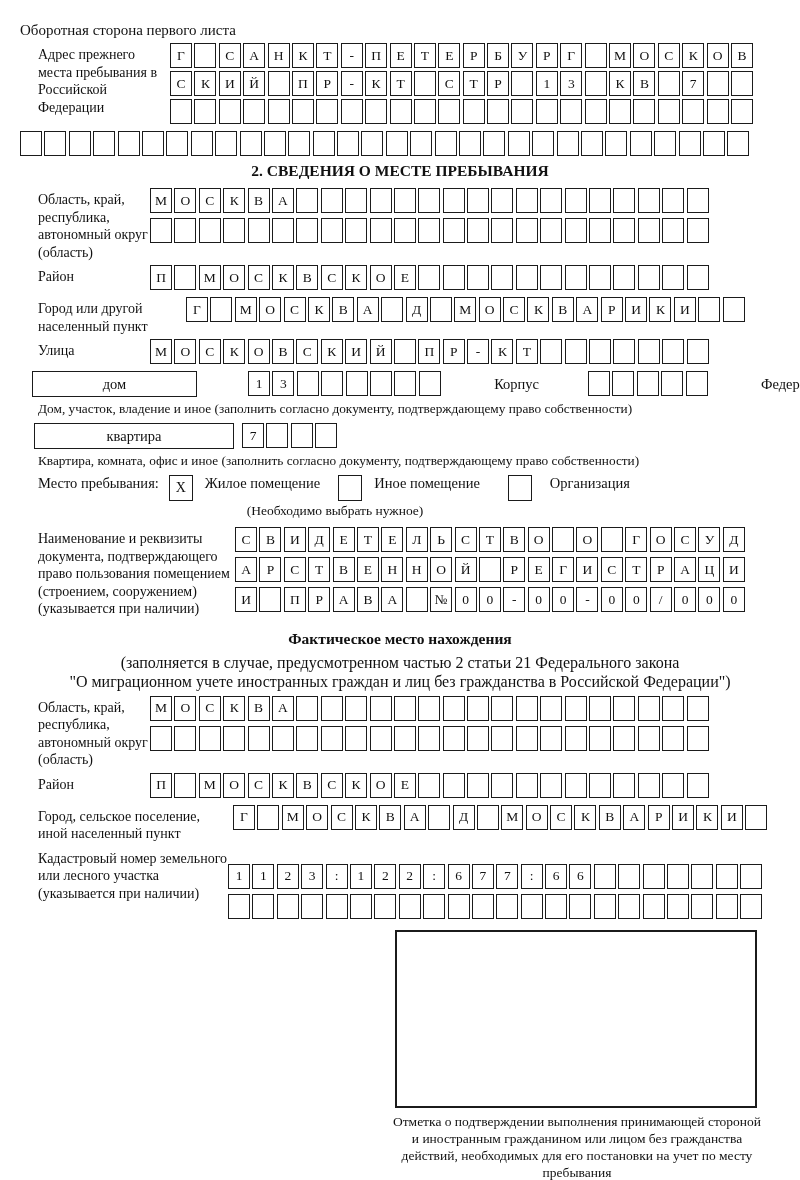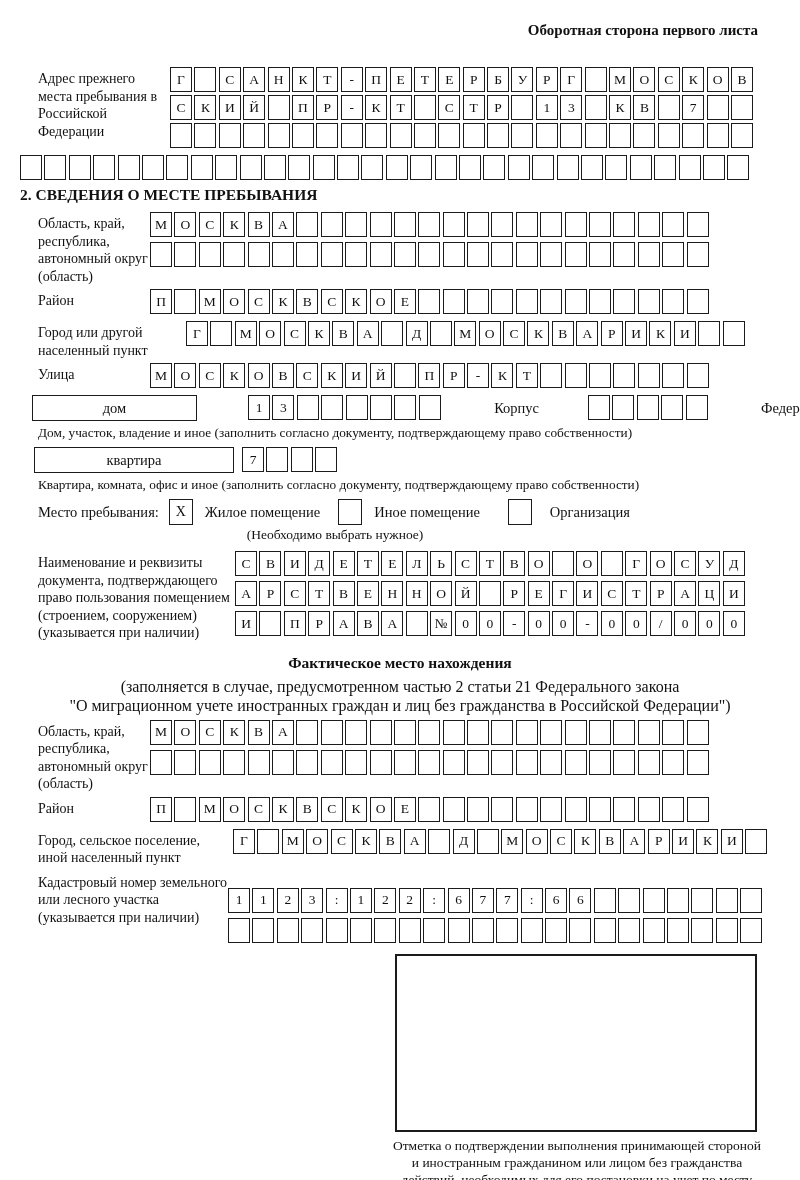--- a/index.html
+++ b/index.html
@@ -7,25 +7,23 @@
     position:relative;
     width:800px;height:1180px;
     box-sizing:border-box;
     padding:22px 20px 0 20px;
     font-family:"Liberation Serif", serif;
     color:#111;
     overflow:hidden;
     background:#ffffff;
   }
   .header-note{
-    text-align:right;
     font-size:15px;
     padding-right:22px;
-    margin-bottom:28px;
-    font-weight:bold;
+    margin-bottom:4px;
   }
   .field{display:flex;align-items:flex-start;margin-bottom:4px;}
   .f-label{
     box-sizing:border-box;
     font-size:14px;line-height:17.5px;
     padding-left:18px;padding-top:3px;
     flex:0 0 auto;
   }
   .w150{width:150px;}
   .w130{width:130px;}
@@ -41,35 +39,35 @@
     box-sizing:border-box;
     display:inline-flex;align-items:center;justify-content:center;
     width:22px;height:25px;
     border:1.6px solid #1b1b1b;
     margin-right:2.4px;
     font-size:13.5px;
     background:#fff;
   }
   .full-row{margin-left:0;margin-top:1px;}
   .center-note{text-align:center;font-size:13.5px;margin:3px 0 6px 0;}
-  .sec-title{text-align:left;font-size:15.5px;font-weight:bold;margin:6px 0 8px 0;font-family:Liberation Serif, serif;}
+  .sec-title{text-align:center;font-size:15.5px;font-weight:bold;margin:6px 0 8px 0;font-family:Liberation Serif, serif;}
   .house-row{display:flex;align-items:flex-start;margin:2px 0 2px 12px;gap:43px;}
   .titled-box{
     box-sizing:border-box;
     display:inline-flex;align-items:center;justify-content:center;
     height:26px;border:1.8px solid #1b1b1b;
     font-size:14.5px;
     margin-right:8px;flex:0 0 auto;
   }
   .bw165{width:165px;}
   .bw200{width:200px;}
   .inline-label{font-size:14.5px;line-height:26px;margin:0 6px 0 8px;flex:0 0 auto;}
   .sub-note{font-size:13.3px;margin:2px 0 6px 0;padding-left:18px;}
   .apt-row{display:flex;align-items:flex-start;margin:4px 0 2px 14px;}
-  .stay-row{display:flex;align-items:center;margin:6px 0 2px 0;font-family:Liberation Serif, serif;}
+  .stay-row{display:flex;align-items:flex-start;margin:6px 0 2px 0;font-family:Liberation Serif, serif;}
   .stay-label{font-size:14.5px;padding-left:18px;flex:0 0 auto;}
   .checkbox{
     box-sizing:border-box;
     display:inline-flex;align-items:center;justify-content:center;
     width:24px;height:26px;border:1.7px solid #1b1b1b;
     font-size:14px;margin:0 12px 0 10px;flex:0 0 auto;
   }
   .opt-label{font-size:14.5px;flex:0 0 auto;}
   .choose-note{font-size:13.5px;text-align:center;width:330px;margin:2px 0 8px 150px;}
   .fact-title{text-align:center;font-size:15.5px;font-weight:bold;margin:12px 0 6px 0;}

